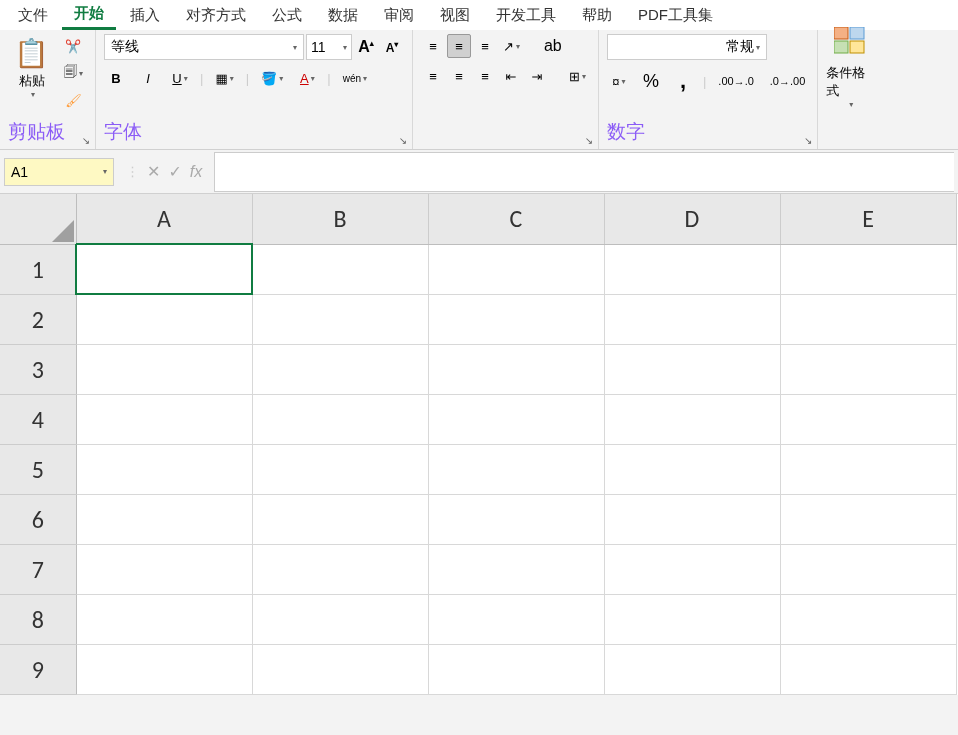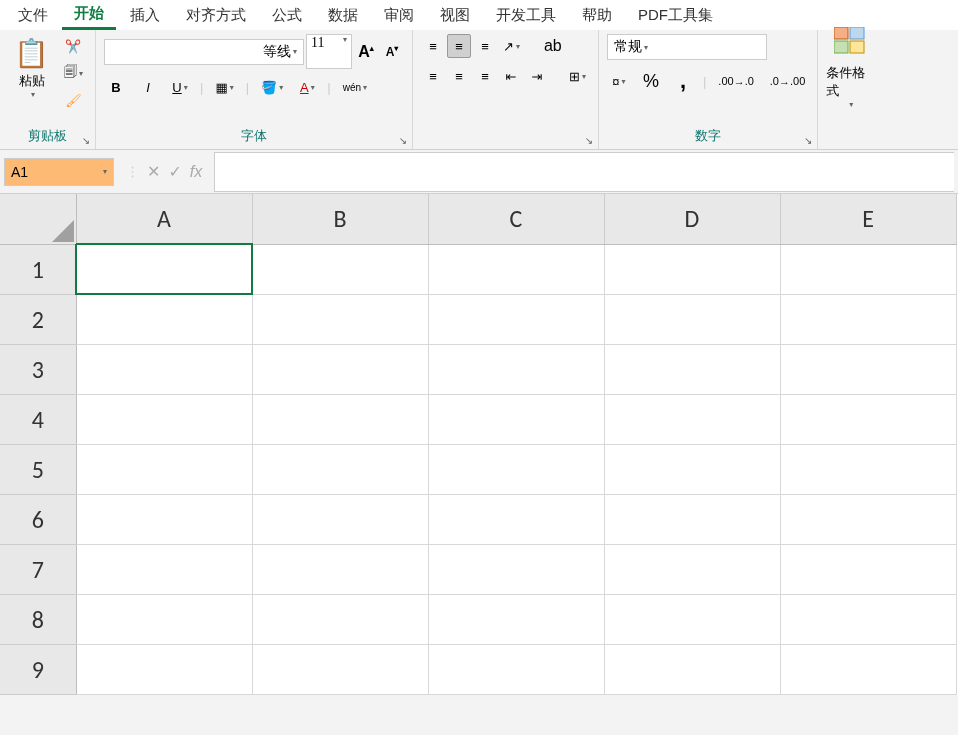--- a/index.html
+++ b/index.html
@@ -7,43 +7,43 @@
 
 
 .tabs { display: flex; align-items: center; height: 30px; background: #fff; padding: 0 6px; gap: 2px; }
 .tab { padding: 4px 12px; font-size: 15px; color: #333; cursor: pointer; }
 .tab.active { color: #107c41; border-bottom: 3px solid #107c41; font-weight: 600; }
 
 
 .ribbon { display: flex; background: #f3f3f3; height: 120px; border-bottom: 1px solid #d0d0d0; }
 .group { display: flex; flex-direction: column; border-right: 1px solid #d8d8d8; padding: 4px 8px 2px; position: relative; }
 .group-body { flex: 1; display: flex; align-items: flex-start; gap: 4px; }
-.group-label { text-align: center; font-size: 13px; color: #0f766e; padding: 2px 0; position: relative; }
+.group-label { font-size: 19px; color: #8b5cf6; padding: 2px 0; position: relative; }
 .launcher { position: absolute; right: 2px; bottom: 2px; width: 14px; height: 14px; font-size: 10px; color: #666; display: flex; align-items: center; justify-content: center; cursor: pointer; }
 
 .vstack { display: flex; flex-direction: column; gap: 2px; align-items: center; }
 .hstack { display: flex; gap: 2px; align-items: center; }
 .btn { display: flex; align-items: center; justify-content: center; padding: 2px 4px; cursor: pointer; border-radius: 2px; min-width: 24px; min-height: 24px; }
 .btn.active { background: #d0d0d0; border: 1px solid #999; }
 .dropdown-caret { font-size: 8px; color: #666; margin-left: 2px; }
 
 .big-btn { display: flex; flex-direction: column; align-items: center; justify-content: center; width: 48px; height: 68px; cursor: pointer; }
 .big-btn-icon { font-size: 28px; }
 .big-btn-label { font-size: 13px; margin-top: 2px; }
 
-.font-select { width: 200px; height: 26px; border: 1px solid #ccc; background: #fff; padding: 0 6px; font-size: 14px; display: flex; align-items: center; justify-content: flex-end; }
-.size-select { width: 46px; height: 35px; border: 1px solid #ccc; background: #fff; padding: 0 4px; font-size: 14px; display: flex; align-items: flex-start; justify-content: space-between; font-family: Liberation Serif, serif; }
-.numfmt-select { width: 160px; height: 26px; border: 1px solid #ccc; background: #fff; padding: 0 6px; font-size: 14px; display: flex; align-items: center; justify-content: flex-start; }
+.font-select { width: 200px; height: 26px; border: 1px solid #ccc; background: #fff; padding: 0 6px; font-size: 14px; display: flex; align-items: center; justify-content: space-between; gap: 32px; }
+.size-select { width: 46px; height: 26px; border: 1px solid #ccc; background: #fff; padding: 0 4px; font-size: 14px; display: flex; align-items: center; justify-content: space-between; }
+.numfmt-select { width: 160px; height: 26px; border: 1px solid #ccc; background: #fff; padding: 0 6px; font-size: 14px; display: flex; align-items: center; justify-content: flex-end; }
 
 .fontgrow { font-size: 16px; font-weight: bold; }
 .fontshrink { font-size: 12px; font-weight: bold; }
 
 
 .formula-bar { display: flex; align-items: center; height: 44px; background: #f3f3f3; border-bottom: 1px solid #d0d0d0; padding: 0 4px; gap: 4px; }
-.name-box { width: 110px; height: 28px; border: 1px solid #ccc; background: #fdba74; display: flex; align-items: center; justify-content: space-between; padding: 0 6px; font-size: 14px; }
+.name-box { width: 110px; height: 28px; border: 1px solid #ccc; background: #fef9c3; display: flex; align-items: center; justify-content: space-between; padding: 0 6px; font-size: 14px; }
 .fb-btns { display: flex; gap: 8px; align-items: center; padding: 0 8px; }
 .fb-btn { color: #aaa; font-size: 16px; cursor: pointer; }
 .formula-input { flex: 1; height: 40px; background: #fff; border: 1px solid #ccc; border-right: none; }
 
 
 .grid-wrap { position: relative; background: #fff; }
 .grid { border-collapse: collapse; table-layout: fixed; }
 .corner { width: 76px; height: 50px; background: #e8e8e8; border-right: 1px solid #bdbdbd; border-bottom: 1px solid #bdbdbd; position: relative; }
 .corner::after { content:""; position: absolute; right: 2px; bottom: 2px; width: 0; height: 0; border-style: solid; border-width: 0 0 22px 22px; border-color: transparent transparent #a0a0a0 transparent; }
 .colhdr { background: #e8e8e8; border-right: 1px solid #ccc; border-bottom: 1px solid #bdbdbd; text-align: center; font-size: 24px; color: #333; height: 50px; width: 176px; font-family: Calibri, sans-serif; }

